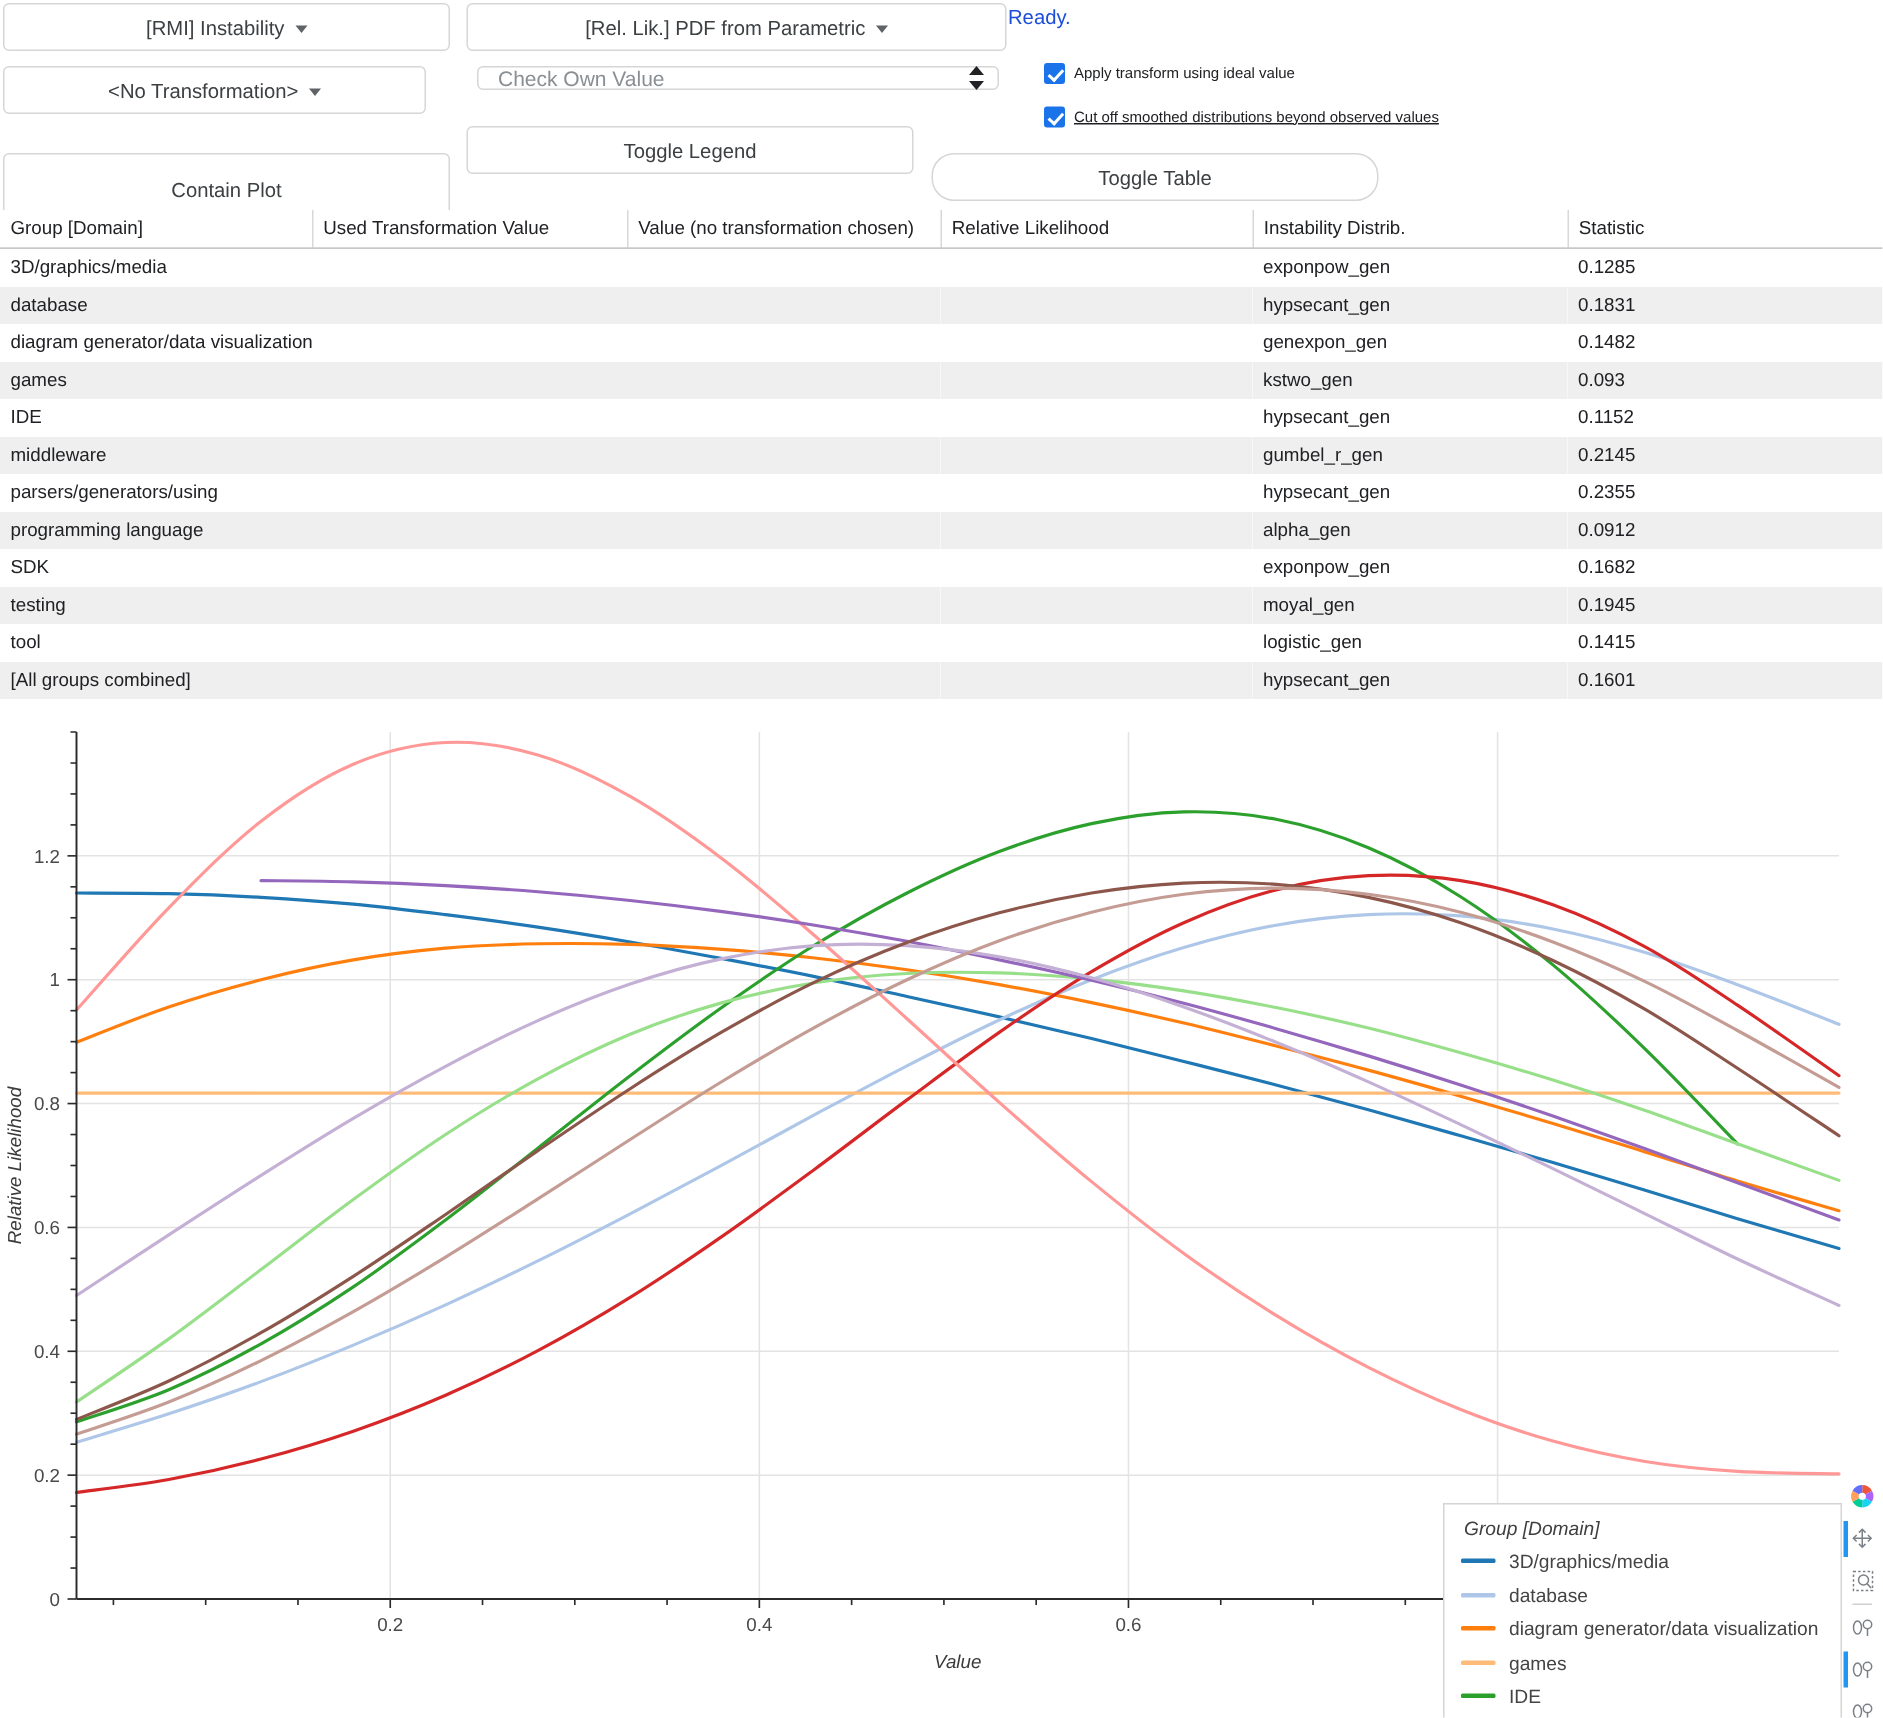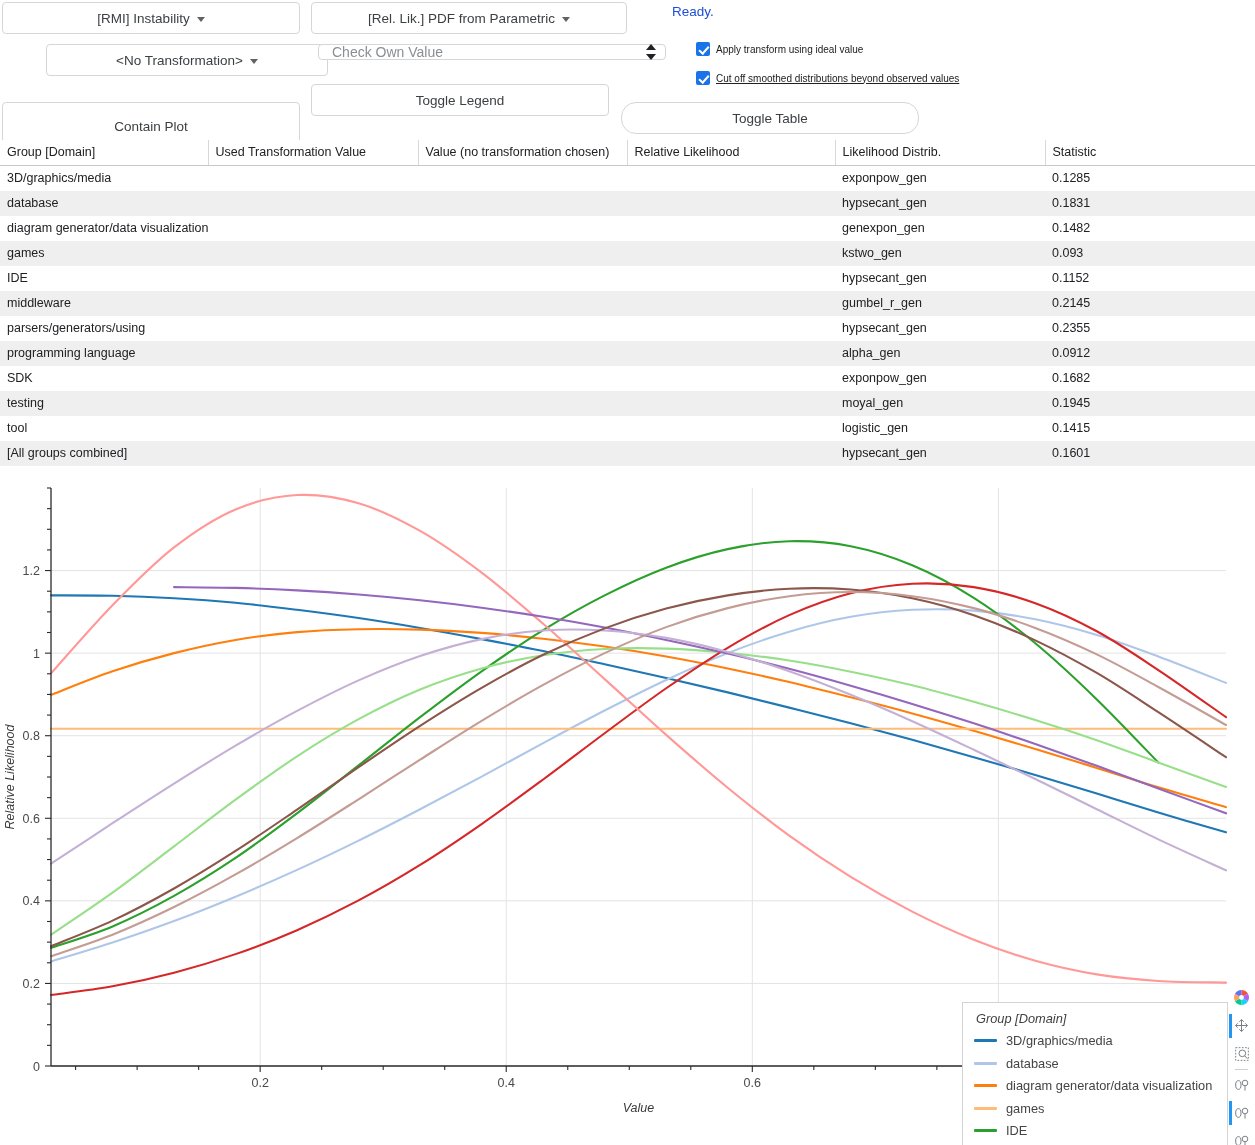--- a/index.html
+++ b/index.html
@@ -46,22 +46,22 @@
   }
   .spin-up, .spin-dn {
     width: 0; height: 0;
     border-left: 5px solid transparent;
     border-right: 5px solid transparent;
   }
   .spin-up { border-bottom: 6px solid #202124; }
   .spin-dn { border-top: 6px solid #202124; }
 
   #ctl-mode      { left: 2px;   top: 2px;  width: 298px; height: 32px; }
-  #ctl-rel       { left: 311px; top: 2px;  width: 316px; height: 32px; }
-  #ctl-transform { left: 2px;   top: 44px; width: 282px; height: 32px; margin-left: 44px; }
+  #ctl-rel       { left: 311px; top: 2px;  width: 360px; height: 32px; }
+  #ctl-transform { left: 2px;   top: 44px; width: 282px; height: 32px; }
   #ctl-own       { left: 318px; top: 44px; width: 348px; height: 16px; }
   #btn-contain   { left: 2px;   top: 102px; width: 298px; height: 48px; align-items: center; }
   #btn-legend    { left: 311px; top: 84px; width: 298px; height: 32px; }
   #btn-table     { left: 621px; top: 102px; width: 298px; height: 32px; border-radius: 15px; }
 
   #status {
     position: absolute; left: 672px; top: 4px;
     font-size: 13.5px; color: #1d4ed8;
   }
   .chk-row {
@@ -239,21 +239,21 @@
 </div>
 
 <div id="tablewrap">
   <table id="stat-table">
     <thead>
       <tr>
         <th class="c0">Group [Domain]</th>
         <th class="c1">Used Transformation Value</th>
         <th class="c2">Value (no transformation chosen)</th>
         <th class="c3">Relative Likelihood</th>
-        <th class="c4">Likelihood Distrib.</th>
+        <th class="c4">Instability Distrib.</th>
         <th class="c5">Statistic</th>
       </tr>
     </thead>
     <tbody id="table-body">
         <tr>
           <td class="c0">3D/graphics/media</td>
           <td class="c1 pad1">&lt;none&gt;</td>
           <td class="c2 pad1">&lt;none&gt;</td>
           <td class="c3 pad1">&lt;none&gt;</td>
           <td class="c4">exponpow_gen</td>

